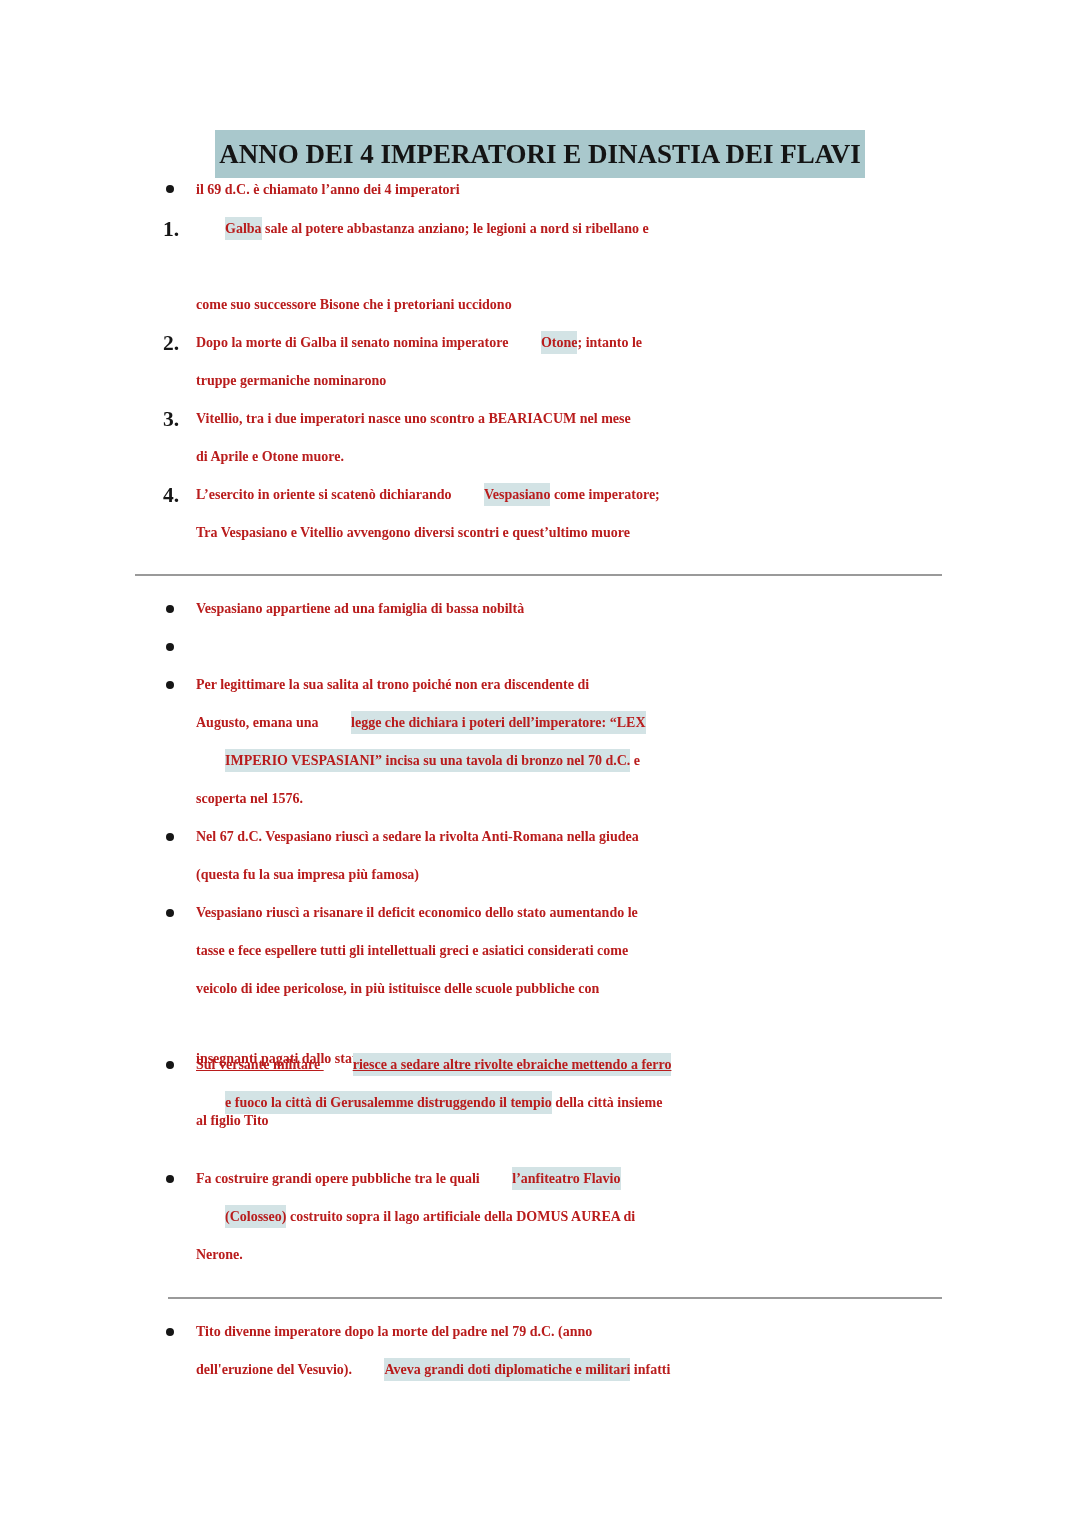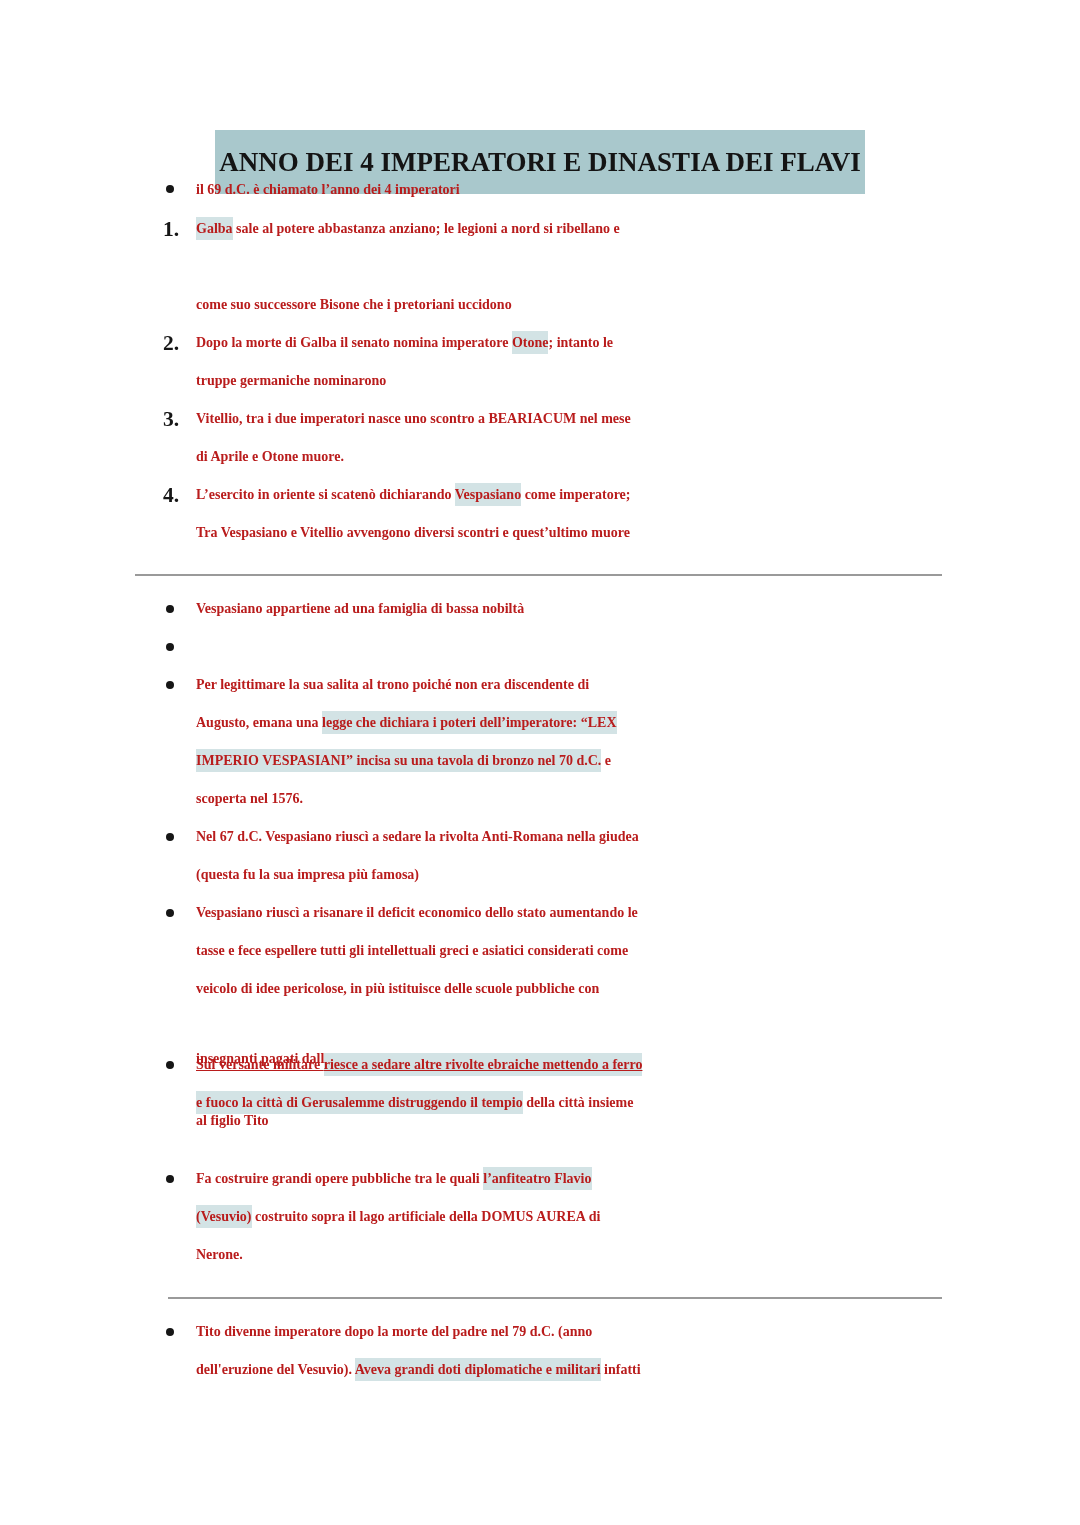--- a/index.html
+++ b/index.html
@@ -27,21 +27,21 @@
       left: 0;
       width: 1080px;
       text-align: center;
     }
     .title {
       display: inline-block;
       background: #a9c8cc;
       font-weight: bold;
       font-size: 27px;
       line-height: 40px;
-      padding: 12px 4px;
+      padding: 4px 4px;
       letter-spacing: 0px;
       color: #141414;
     }
     .line {
       position: absolute;
       left: 196px;
       font-weight: bold;
       font-size: 14px;
       line-height: 30px;
       white-space: nowrap;
@@ -58,20 +58,21 @@
       position: absolute;
       left: 166px;
       width: 8px;
       height: 8px;
       border-radius: 50%;
       background: #161616;
     }
     .hl {
       background: #d3e3e5;
       padding: 4px 0;
+      margin-left: 29px;
     }
     .divider {
       position: absolute;
       height: 2px;
       background: #9a9a9a;
     }
   </style>
 </head>
 <body>
 
@@ -123,21 +124,21 @@
   <div class="line" style="top:974px;"><span>veicolo di idee pericolose, in più istituisce delle scuole pubbliche con</span></div>
   <div class="line" style="top:1012px;margin-top:32px;"><span>insegnanti pagati dallo stato.</span></div>
 
   <span class="bullet" style="top:1061px;"></span>
   <div class="line" style="top:1050px;text-decoration:underline;"><span>Sul versante militare </span><span class="hl">riesce a sedare altre rivolte ebraiche mettendo a ferro</span></div>
   <div class="line" style="top:1088px;"><span class="hl">e fuoco la città di Gerusalemme distruggendo il tempio</span><span> della città insieme</span></div>
   <div class="line" style="top:1106px;"><span>al figlio Tito</span></div>
 
   <span class="bullet" style="top:1175px;"></span>
   <div class="line" style="top:1164px;"><span>Fa costruire grandi opere pubbliche tra le quali </span><span class="hl">l’anfiteatro Flavio</span></div>
-  <div class="line" style="top:1202px;"><span class="hl">(Vesuvio)</span><span> costruito sopra il lago artificiale della DOMUS AUREA di</span></div>
+  <div class="line" style="top:1202px;"><span class="hl">(Colosseo)</span><span> costruito sopra il lago artificiale della DOMUS AUREA di</span></div>
   <div class="line" style="top:1240px;"><span>Nerone.</span></div>
 
   <div class="divider" style="left:168px; top:1297px; width:774px;"></div>
 
   <span class="bullet" style="top:1328px;"></span>
   <div class="line" style="top:1317px;"><span>Tito divenne imperatore dopo la morte del padre nel 79 d.C. (anno</span></div>
   <div class="line" style="top:1355px;"><span>dell'eruzione del Vesuvio). </span><span class="hl">Aveva grandi doti diplomatiche e militari</span><span> infatti</span></div>
 
 </div>
 

